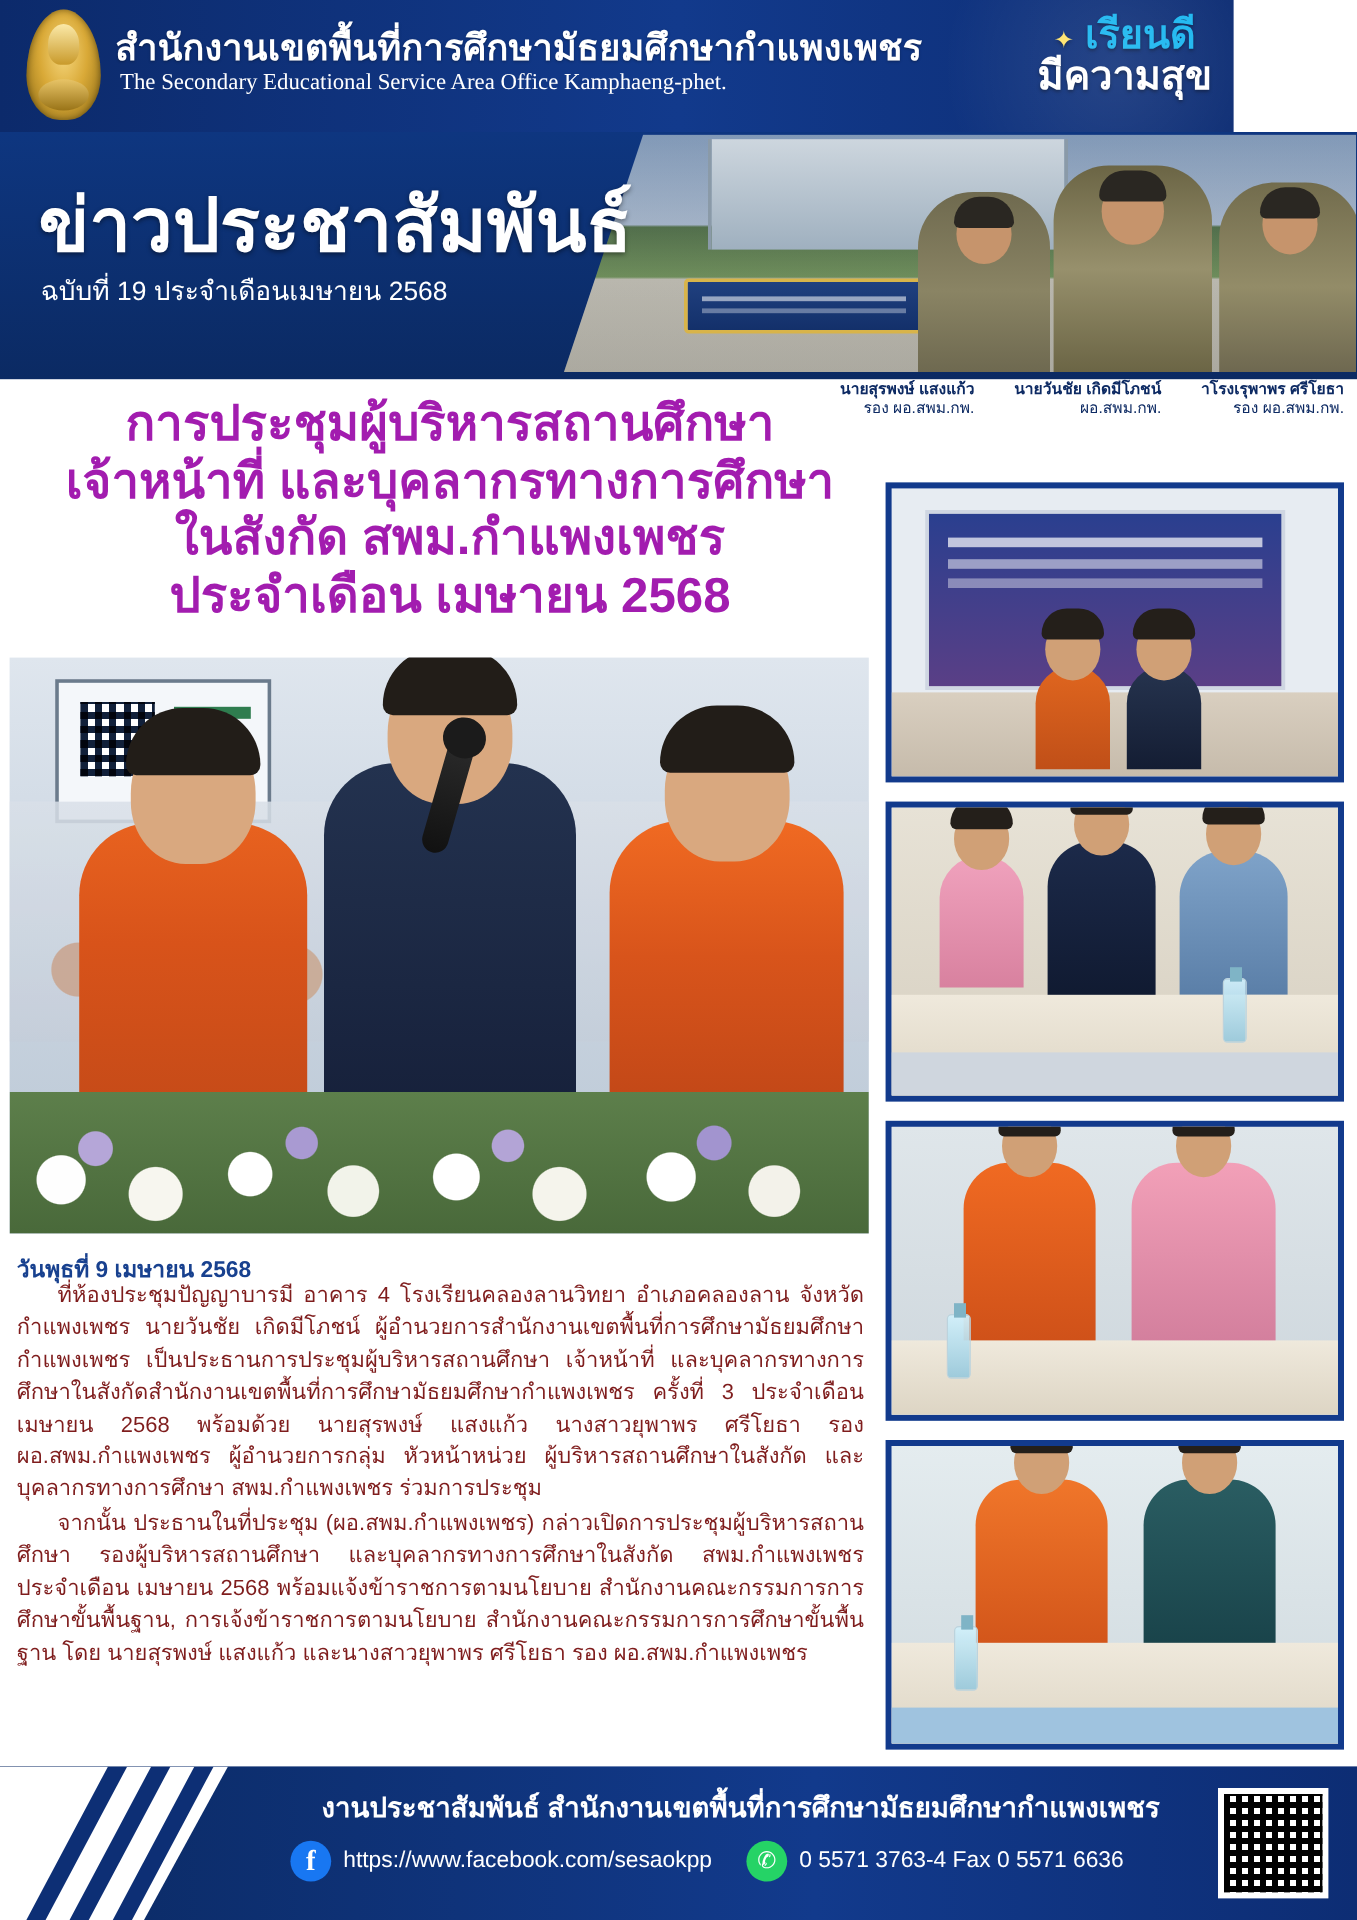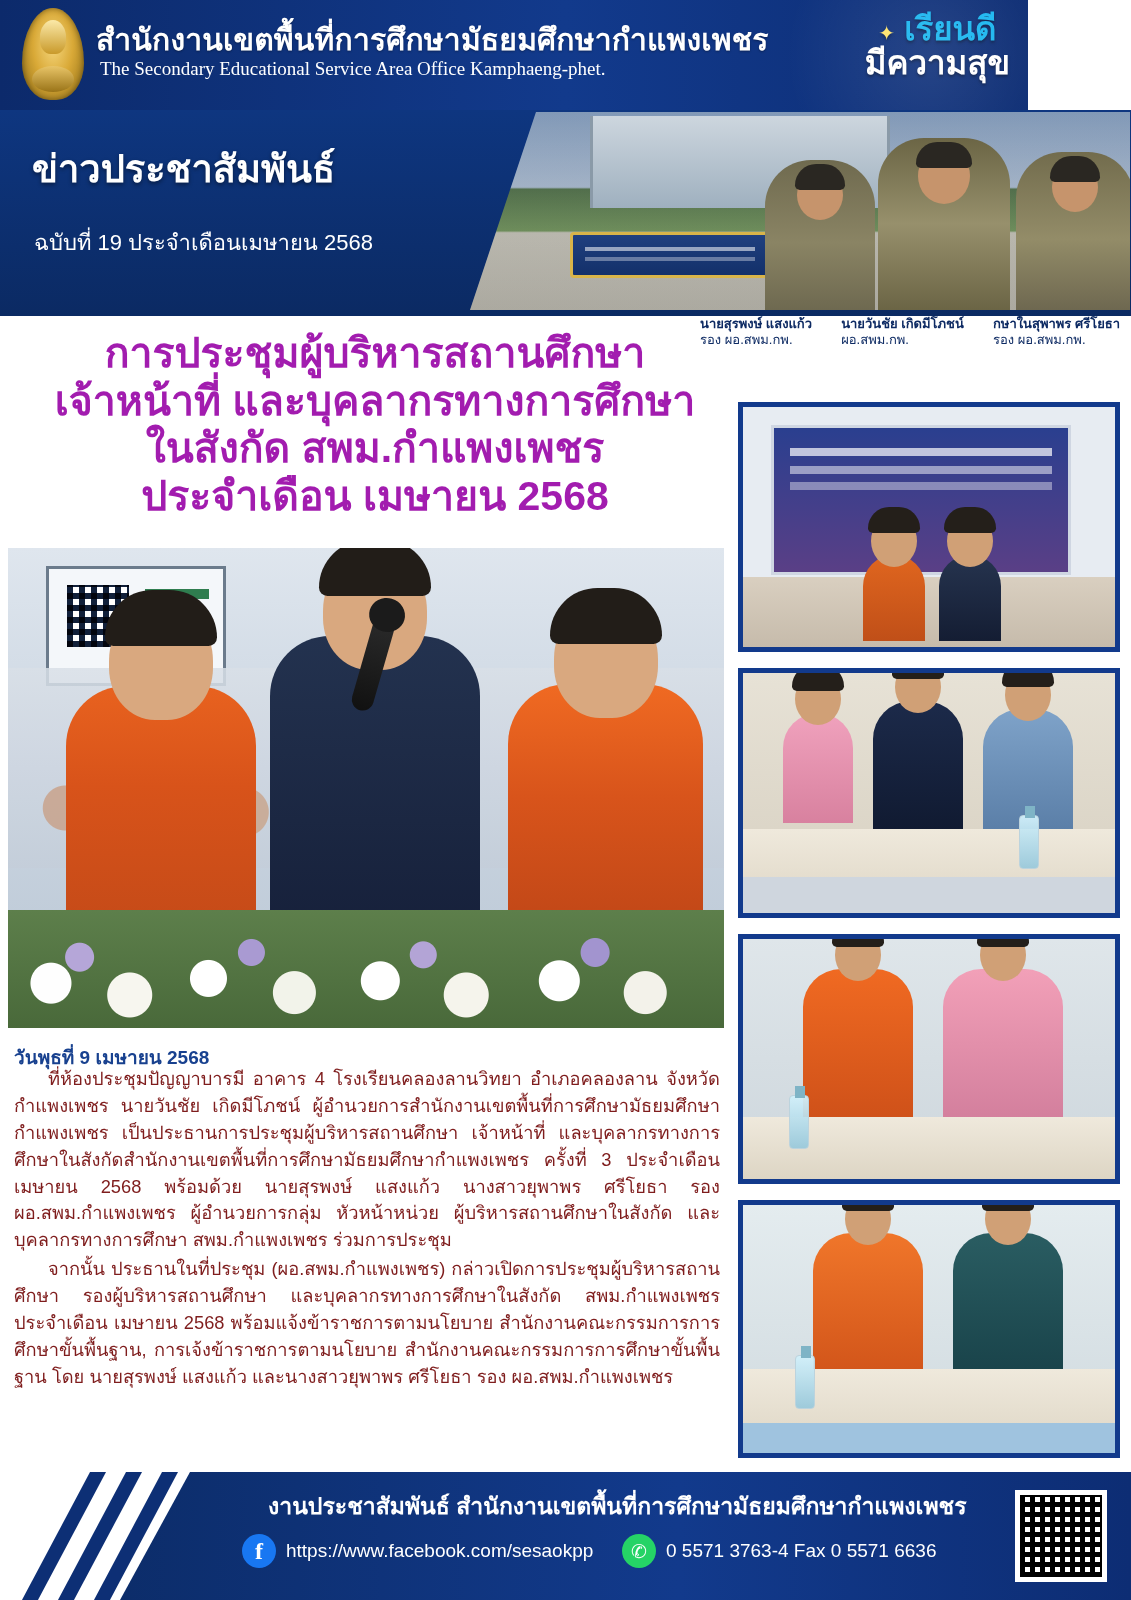--- a/index.html
+++ b/index.html
@@ -53,21 +53,21 @@
   .slogan .l2 { color:#ffffff; font-size:33px; font-weight:700; text-shadow:0 2px 3px rgba(0,0,0,.4); }
   .slogan .spark { color:#ffe46b; font-size:20px; }
 
   
   .bluestrip {
     position:absolute; left:0; top:110px; width:1131px; height:206px;
     background: linear-gradient(180deg,#0e3680 0%, #0b2a63 100%);
   }
   .news-title {
     position:absolute; left:32px; top:138px;
-    color:#ffffff; font-size:38px; font-weight:700; text-shadow:0 2px 4px rgba(0,0,0,.45);
+    color:#ffffff; font-size:62px; font-weight:700; text-shadow:0 2px 4px rgba(0,0,0,.45);
   }
   .issue {
     position:absolute; left:34px; top:225px; color:#ffffff; font-size:22px;
   }
   .hero-photo {
     position:absolute; left:470px; top:112px; width:660px; height:198px;
     clip-path: polygon(10% 0, 100% 0, 100% 100%, 0% 100%);
     background:
       linear-gradient(180deg, rgba(10,30,70,.10), rgba(10,30,70,.18)),
       linear-gradient(180deg,#8fa7c4 0%, #b9c8d9 38%, #5d7b4d 39%, #7fa05f 60%, #d8d2c0 61%, #cfc8b4 100%);
@@ -100,21 +100,21 @@
   .person:after{
     content:""; position:absolute; left:50%; top:4px; transform:translateX(-50%);
     width:50px; height:26px; border-radius:26px 26px 6px 6px; background:#2a2722;
   }
   .p2:after{ width:56px; }
 
   .name-tags {
     position:absolute; left:700px; top:316px; width:420px; height:40px;
     display:flex; justify-content:space-between; color:#0d2a63; font-size:13px; line-height:1.25;
   }
-  .name-tags .nt { text-align:left; }
+  .name-tags .nt { text-align:right; }
   .name-tags .nt b { font-weight:700; display:block; }
 
   
   .bigtitle {
     position:absolute; left:10px; top:330px; width:730px;
     color:#a21caf; font-size:41px; font-weight:700; line-height:1.16;
     text-align:center; text-shadow: 2px 2px 0 #ffffff, -1px -1px 0 #ffffff;
   }
   .bigtitle .l { display:block; white-space:nowrap; }
 
@@ -286,21 +286,21 @@
   <div class="name-tags">
     <div class="nt">
       <b>นายสุรพงษ์ แสงแก้ว</b>
       <span>รอง ผอ.สพม.กพ.</span>
     </div>
     <div class="nt">
       <b>นายวันชัย เกิดมีโภชน์</b>
       <span>ผอ.สพม.กพ.</span>
     </div>
     <div class="nt">
-      <b>กษาในสุพาพร ศรีโยธา</b>
+      <b>าโรงเรุพาพร ศรีโยธา</b>
       <span>รอง ผอ.สพม.กพ.</span>
     </div>
   </div>
 
   <div class="bigtitle">
     <span class="l">การประชุมผู้บริหารสถานศึกษา</span>
     <span class="l">เจ้าหน้าที่ และบุคลากรทางการศึกษา</span>
     <span class="l">ในสังกัด สพม.กำแพงเพชร</span>
     <span class="l">ประจำเดือน เมษายน 2568</span>
   </div>

